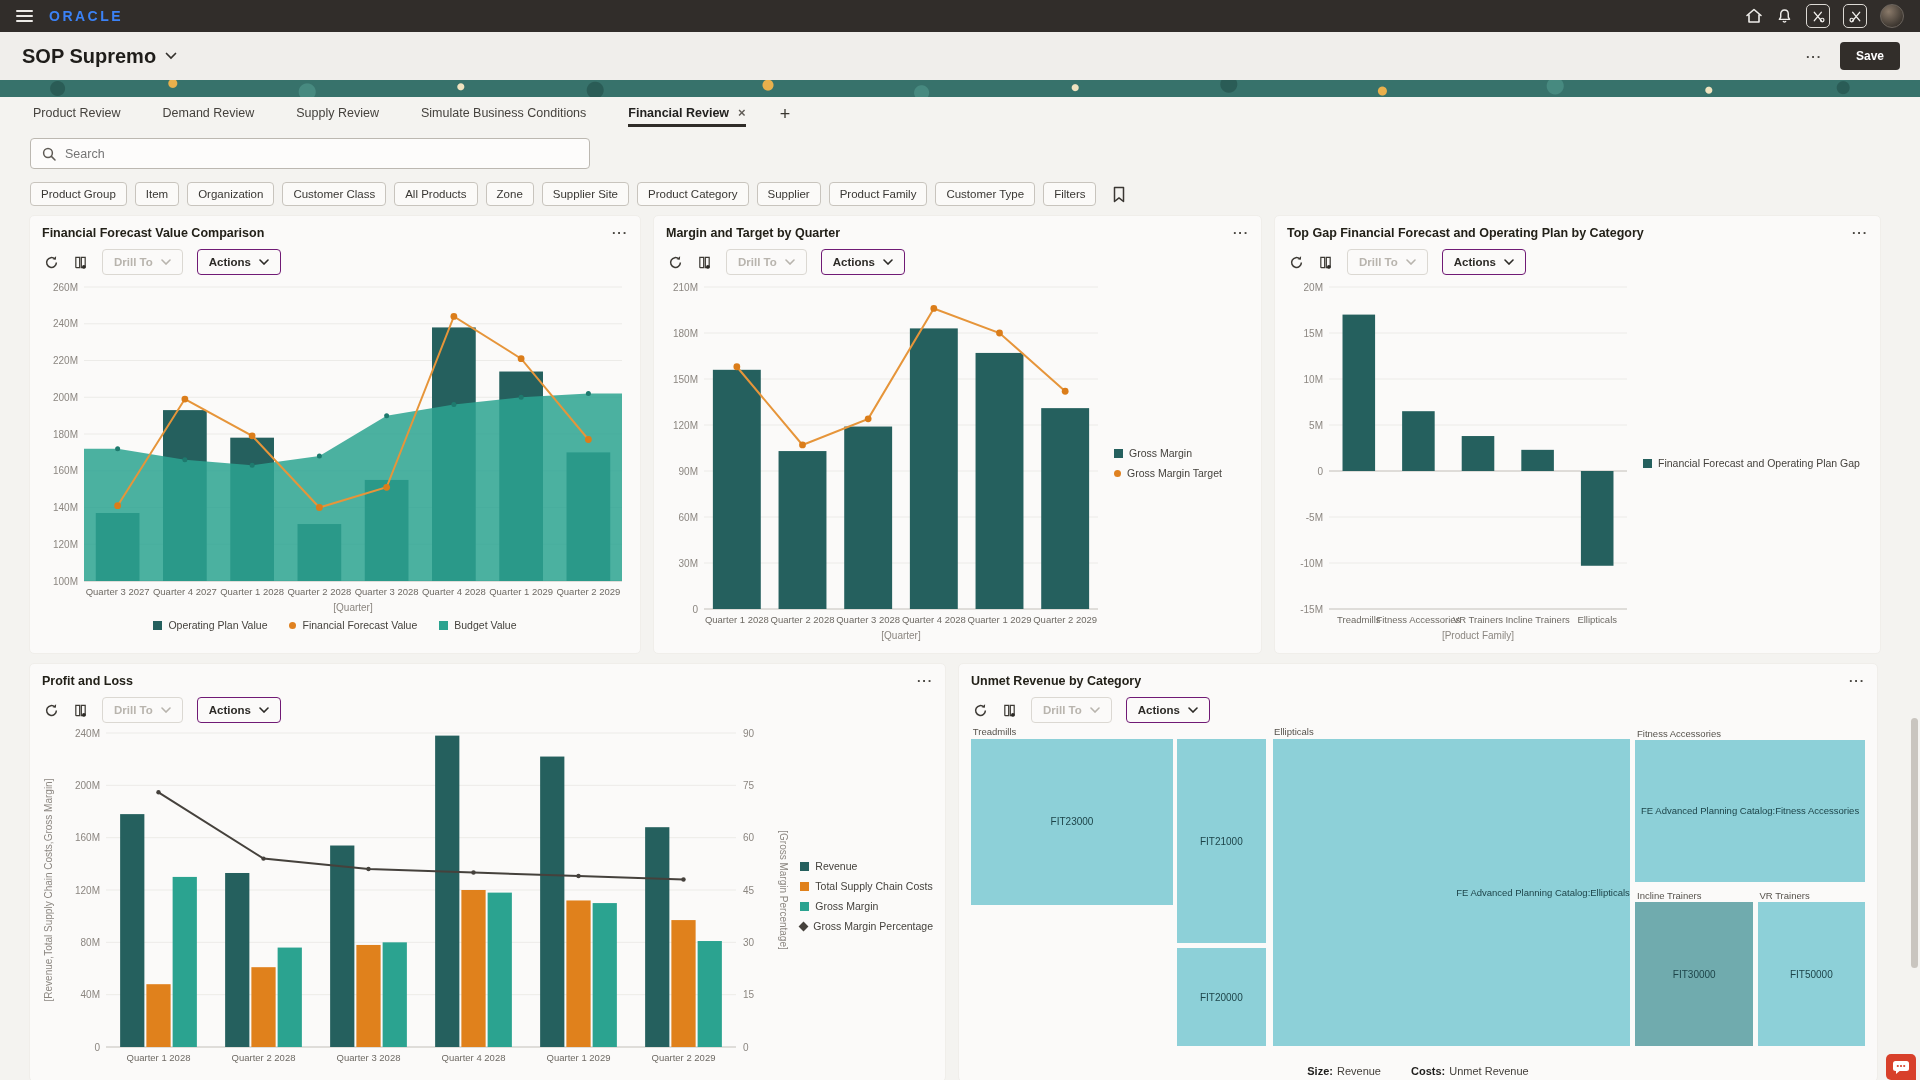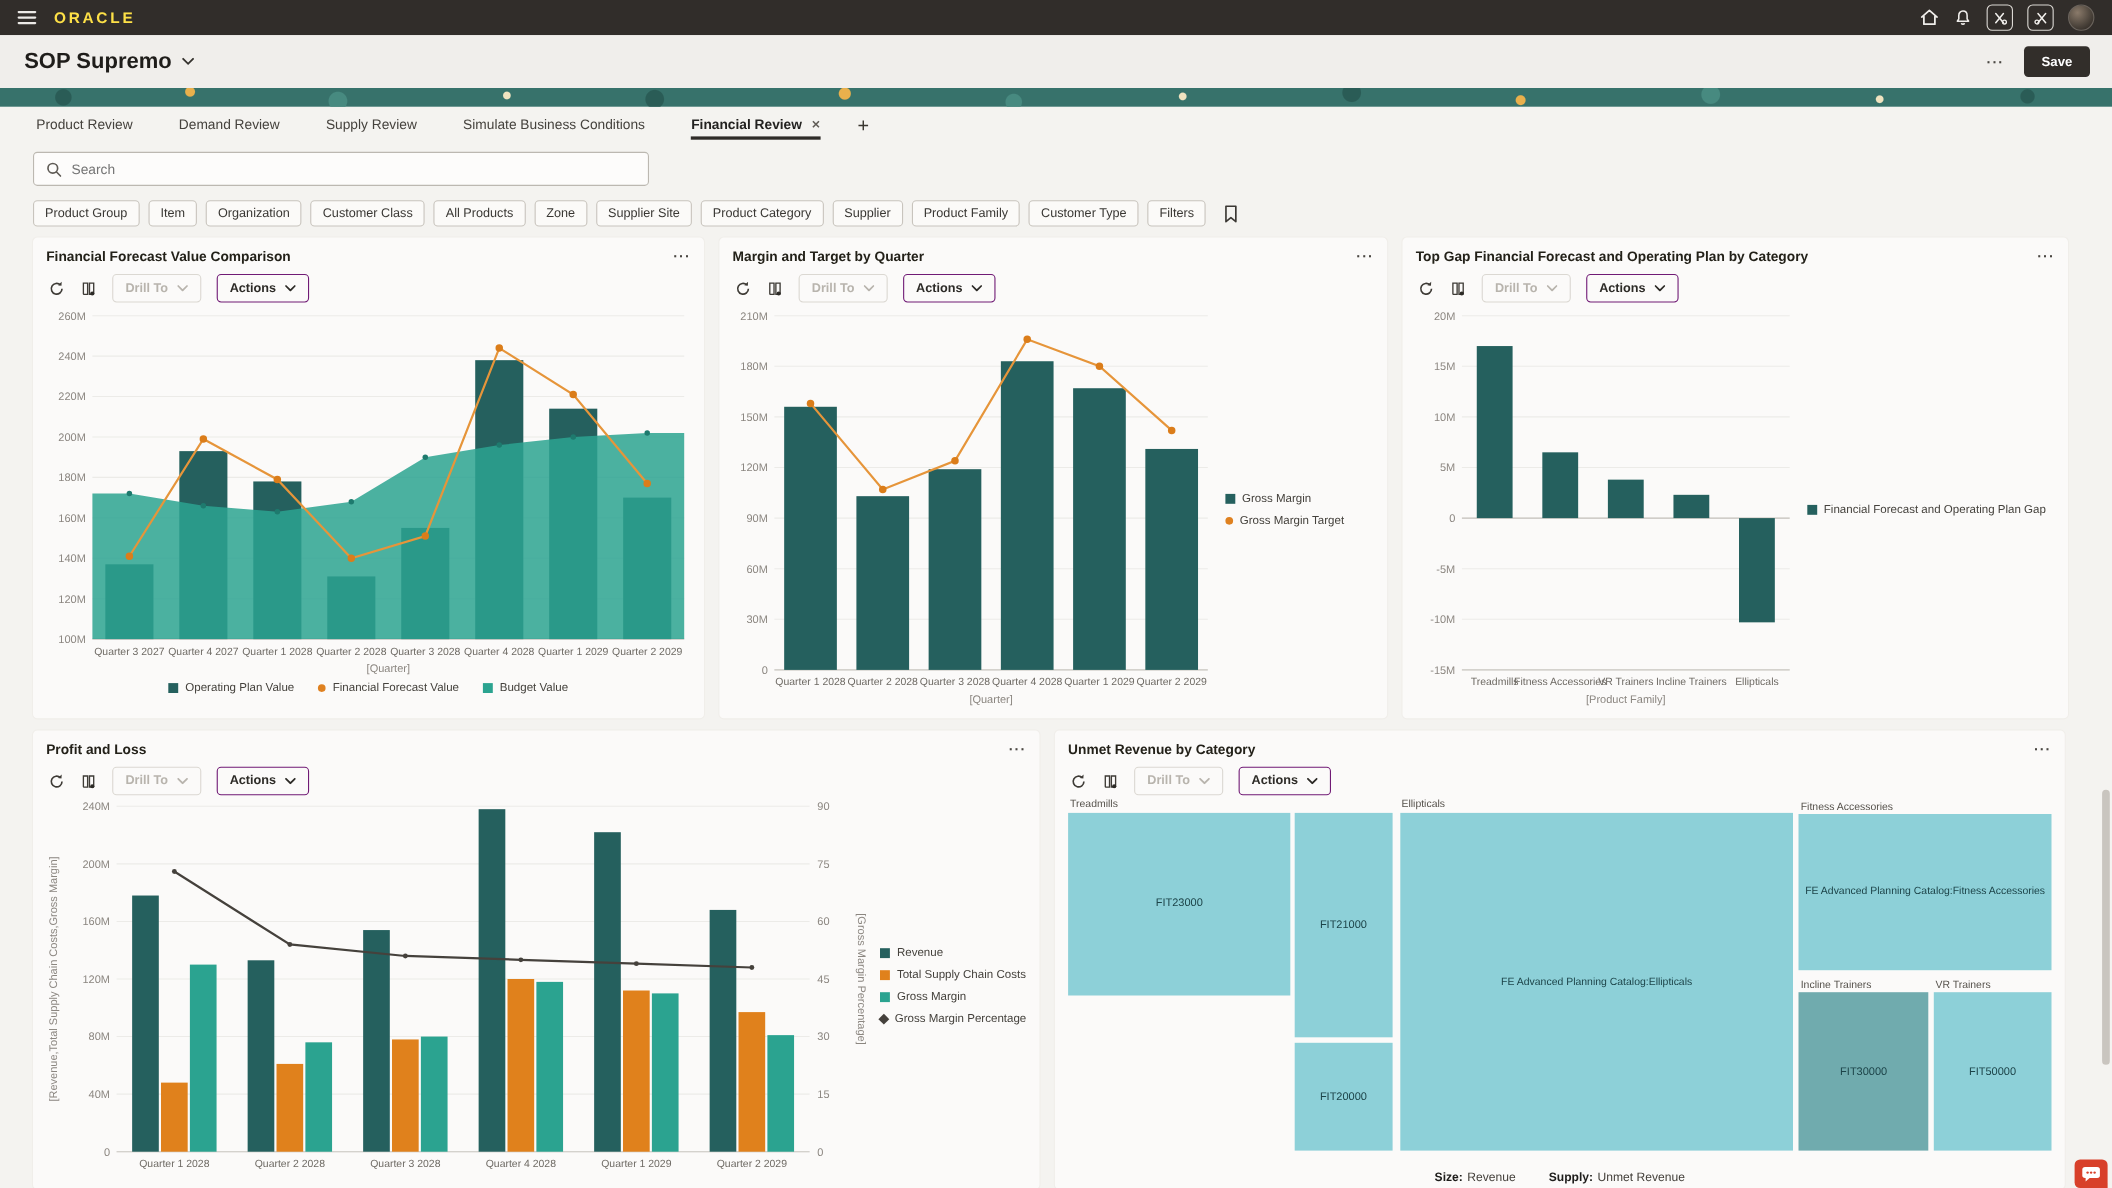--- a/index.html
+++ b/index.html
@@ -3,21 +3,21 @@
 <meta charset="utf-8">
 <style>
 *{box-sizing:border-box;margin:0;padding:0}
 html,body{width:1920px;height:1080px}
 body{overflow:hidden;font-family:"Liberation Sans",sans-serif;background:#f4f3f0;position:relative}
 
 
 .topbar{height:32px;background:#312d2a;display:flex;align-items:center;padding:0 16px;gap:16px}
 .hamburger{width:17px;display:flex;flex-direction:column;gap:3px;cursor:pointer}
 .hamburger i{height:2px;background:#eceae7;border-radius:1px}
-.brand{color:#fde047;font-weight:bold;font-size:14px;letter-spacing:2.5px}
+.brand{color:#3b82f6;font-weight:bold;font-size:14px;letter-spacing:2.5px}
 .topbar-right{margin-left:auto;display:flex;align-items:center;gap:13px}
 .tb-ic{display:flex;align-items:center;justify-content:center;cursor:pointer}
 .tb-boxed{width:24px;height:24px;border:1.5px solid #dcd9d4;border-radius:5px}
 .avatar{width:24px;height:24px;border-radius:50%;background:radial-gradient(circle at 35% 30%,#8a7a6a,#4a423a 60%,#241f1c);border:1px solid #6b645d}
 
 
 .pheader{height:48px;background:#f0eeeb;display:flex;align-items:center;padding:0 20px 0 22px;gap:9px}
 .ptitle{font-size:20px;font-weight:bold;color:#1f1d1a}
 .pheader-right{margin-left:auto;display:flex;align-items:center;gap:18px}
 .overflow{color:#4a4742;font-weight:bold;font-size:13px;letter-spacing:1px;cursor:pointer}
@@ -603,39 +603,39 @@
         <div class="tm-cell" style="left: 0%; top: 4%; width: 22.6%; height: 51.5%; justify-content: center;">
           <span>FIT23000</span>
         </div>
         <div class="tm-cell" style="left: 23%; top: 4%; width: 10%; height: 63.5%;">
           <span>FIT21000</span>
         </div>
         <div class="tm-cell" style="left: 23%; top: 69%; width: 10%; height: 30.5%;">
           <span>FIT20000</span>
         </div>
         <div class="tm-header" style="left: 33.9%; top: 0%;">Ellipticals</div>
-        <div class="tm-cell" style="left: 33.8%; top: 4%; width: 39.9%; height: 95.5%;">
+        <div class="tm-cell" style="left: 33.8%; top: 4%; width: 39.9%; height: 95.5%; justify-content: flex-end;">
           <span style="font-size: 9.5px;">FE Advanced Planning Catalog:Ellipticals</span>
         </div>
         <div class="tm-header" style="left: 74.5%; top: 0.6%;">Fitness Accessories</div>
         <div class="tm-cell" style="left: 74.3%; top: 4.3%; width: 25.7%; height: 44%;">
           <span style="font-size: 9.5px;">FE Advanced Planning Catalog:Fitness Accessories</span>
         </div>
         <div class="tm-header" style="left: 74.5%; top: 51%;">Incline Trainers</div>
         <div class="tm-cell dark" style="left: 74.3%; top: 54.8%; width: 13.2%; height: 44.7%;">
           <span>FIT30000</span>
         </div>
         <div class="tm-header" style="left: 88.2%; top: 51%;">VR Trainers</div>
         <div class="tm-cell" style="left: 88%; top: 54.8%; width: 12%; height: 44.7%;">
           <span>FIT50000</span>
         </div>
       </div>
       <div class="tm-footer">
         <span><b>Size:</b>Revenue</span>
-        <span><b>Supply:</b>Unmet Revenue</span>
+        <span><b>Costs:</b>Unmet Revenue</span>
       </div>
     </div>
   </div>
 
 <div class="scroll-thumb"></div>
 <div class="chat-fab">
   <svg width="18" height="15" viewBox="0 0 18 15">
       <rect x="1" y="1" width="16" height="10" rx="2.5" fill="#fff"></rect>
       <path d="M4 10.5V14l4.2-3.5z" fill="#fff"></path>
       <circle cx="5.8" cy="6" r="1.1" fill="#d8402a"></circle>

